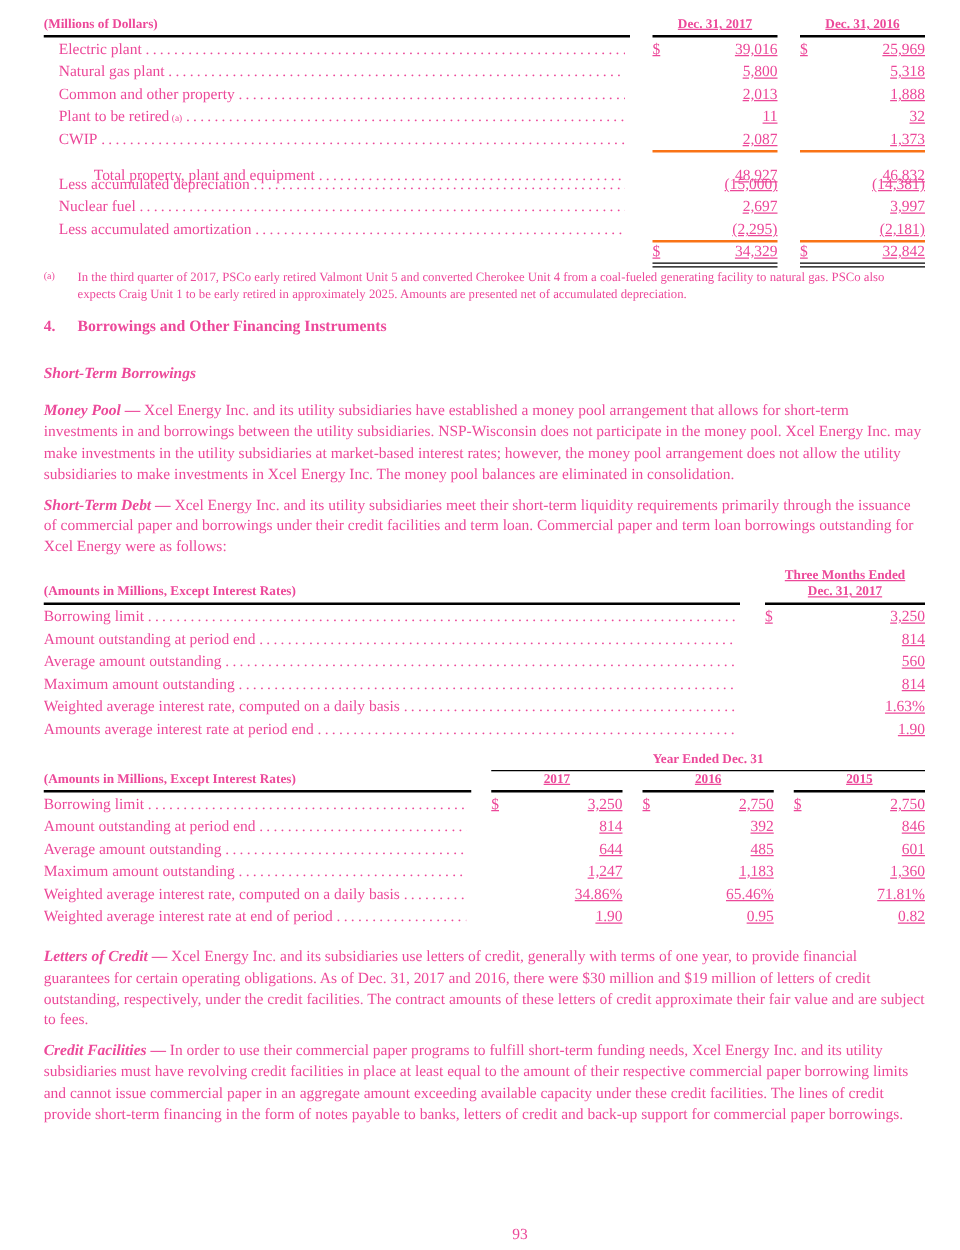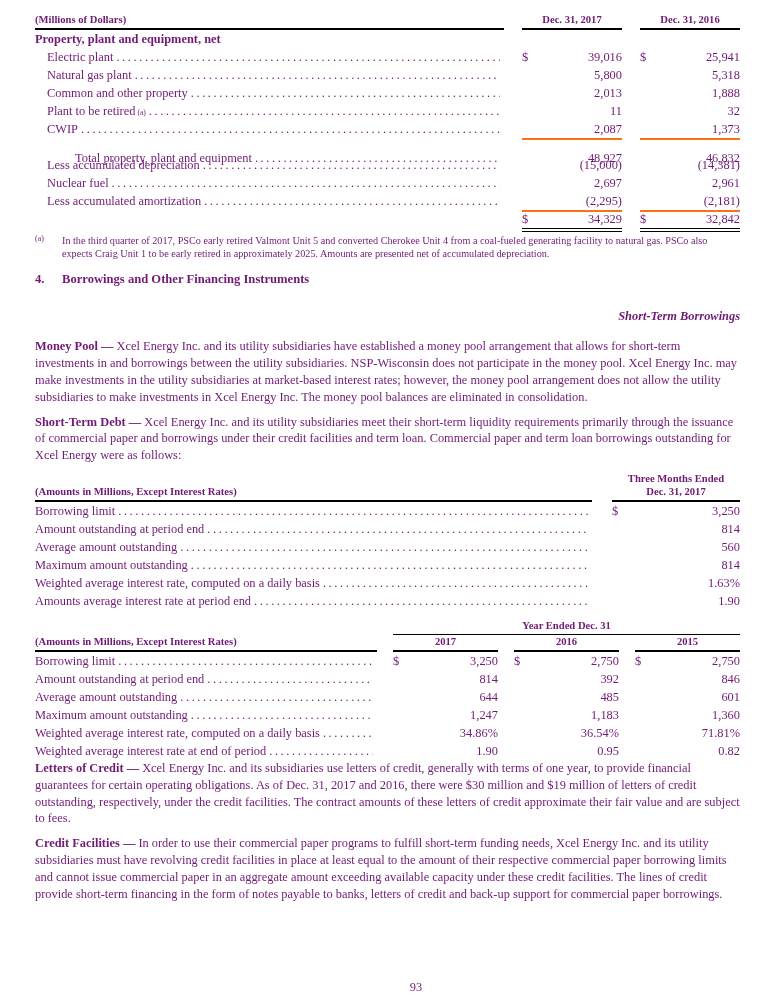--- a/index.html
+++ b/index.html
@@ -1,94 +1,89 @@
 <!DOCTYPE html>
 <html><head>
 <meta charset="utf-8">
 <style>
   html,body{margin:0;padding:0;background:#fff;}
   .page{
     width:768px;height:1000px;box-sizing:border-box;
     padding:13px 28px 0 35px;
     font-family:"Liberation Serif","DejaVu Serif",serif;
-    font-size:12.4px;line-height:16.8px;color:#701a75;
+    font-size:12.4px;line-height:16.8px;color:#ec4899;
     position:relative;overflow:hidden;
   }
   
   .fintable{width:100%;margin:0;}
   .trow{display:flex;align-items:baseline;height:18px;line-height:18px;}
   .tlabel{flex:1;display:flex;align-items:baseline;overflow:hidden;white-space:nowrap;}
   .lbl{flex:0 0 auto;}
   .dots{flex:1 1 auto;overflow:hidden;white-space:nowrap;letter-spacing:2.6px;margin:0 4px 0 3px;}
-  .tval{display:flex;align-items:baseline;margin-left:18px;}
+  .tval{display:flex;align-items:baseline;margin-left:18px;text-decoration:underline;}
   .t1 .tval{width:100px;}
   .t2 .tval{width:128px;margin-left:20px;}
   .t3 .tval{width:105px;margin-left:16px;}
   .cur{width:13px;text-align:left;}
   .num{flex:1;text-align:right;}
   .indent1{padding-left:12px;}
   .indent2{padding-left:40px;margin-top:11px;}
   .boldrow{font-weight:bold;}
   .rule .tval{border-bottom:2px solid #f97316;}
   .dbl .tval{border-bottom:4px double #000;}
   .thead{height:auto;align-items:flex-end;font-weight:bold;font-size:10.6px;line-height:13px;}
   .thead .tlabel{border-bottom:2px solid #000;padding-bottom:2px;display:block;}
   .thead .tval{border-bottom:2px solid #000;display:block;text-align:center;padding-bottom:2px;}
   .spanrow{height:auto;line-height:14px;font-weight:bold;font-size:10.6px;}
   .spanrow .spacer{border:none;}
   .tspan{text-align:center;border-bottom:1px solid #000;padding-bottom:1px;margin-left:16px;}
   .t3 .tspan{width:347px;}
   sup.fnref{font-size:7.5px;vertical-align:6px;line-height:0;margin-left:2px;}
   .t1{margin-bottom:6px;}
   .t2{margin:3px 0 9px 0;}
-  .t3{}
+  .t3{margin-bottom:15px;}
   
   .footnote{display:flex;font-size:10.2px;line-height:13.4px;margin:0 0 10px 0;}
   .fnmark{width:27px;flex:0 0 27px;font-size:8px;vertical-align:top;position:relative;top:-2px;}
   .fntext{flex:1;}
   .secheading{display:flex;font-weight:bold;font-size:12.6px;margin:0 0 20px 0;}
   .secnum{width:27px;flex:0 0 27px;}
-  .subheading{font-weight:bold;font-style:italic;margin:0 0 14px 0;text-align:right;}
+  .subheading{font-weight:bold;font-style:italic;margin:0 0 14px 0;}
   p.body{margin:0 0 8px 0;text-align:left;}
-  .lead{font-weight:bold;}
+  .lead{font-weight:bold;font-style:italic;}
   .pdash{font-weight:bold;}
   .pagenum{position:absolute;bottom:4px;left:0;width:100%;text-align:center;padding-left:32px;}
 </style>
 </head>
 <body>
 
 <div class="page">
 
   <div class="fintable t1">
       <div class="trow thead">
         <div class="tlabel hlabel">(Millions of Dollars)</div>
         <div class="tval thcol">
           <div>Dec. 31, 2017</div>
         </div>
         <div class="tval thcol">
           <div>Dec. 31, 2016</div>
         </div>
       </div>
-      <div class="trow boldrow">
-        <div class="tlabel">
-          <span class="lbl">Property, plant and equipment, net</span>
-        </div>
-      </div>
       <div class="trow">
         <div class="tlabel indent1">
           <span class="lbl">Electric plant</span>
           <span class="dots">................................................................................................................................................................................................................................................................................................................................................................................................................</span>
         </div>
         <div class="tval">
           <span class="cur">$</span>
           <span class="num">39,016</span>
         </div>
         <div class="tval">
           <span class="cur">$</span>
-          <span class="num">25,941</span>
+          <span class="num">25,969</span>
         </div>
       </div>
       <div class="trow">
         <div class="tlabel indent1">
           <span class="lbl">Natural gas plant</span>
           <span class="dots">................................................................................................................................................................................................................................................................................................................................................................................................................</span>
         </div>
         <div class="tval">
           <span class="cur"></span>
           <span class="num">5,800</span>
@@ -173,21 +168,21 @@
         <div class="tlabel indent1">
           <span class="lbl">Nuclear fuel</span>
           <span class="dots">................................................................................................................................................................................................................................................................................................................................................................................................................</span>
         </div>
         <div class="tval">
           <span class="cur"></span>
           <span class="num">2,697</span>
         </div>
         <div class="tval">
           <span class="cur"></span>
-          <span class="num">2,961</span>
+          <span class="num">3,997</span>
         </div>
       </div>
       <div class="trow rule">
         <div class="tlabel indent1">
           <span class="lbl">Less accumulated amortization</span>
           <span class="dots">................................................................................................................................................................................................................................................................................................................................................................................................................</span>
         </div>
         <div class="tval">
           <span class="cur"></span>
           <span class="num">(2,295)</span>
@@ -391,21 +386,21 @@
         <div class="tlabel">
           <span class="lbl">Weighted average interest rate, computed on a daily basis</span>
           <span class="dots">................................................................................................................................................................................................................................................................................................................................................................................................................</span>
         </div>
         <div class="tval">
           <span class="cur"></span>
           <span class="num">34.86%</span>
         </div>
         <div class="tval">
           <span class="cur"></span>
-          <span class="num">36.54%</span>
+          <span class="num">65.46%</span>
         </div>
         <div class="tval">
           <span class="cur"></span>
           <span class="num">71.81%</span>
         </div>
       </div>
       <div class="trow">
         <div class="tlabel">
           <span class="lbl">Weighted average interest rate at end of period</span>
           <span class="dots">................................................................................................................................................................................................................................................................................................................................................................................................................</span>

